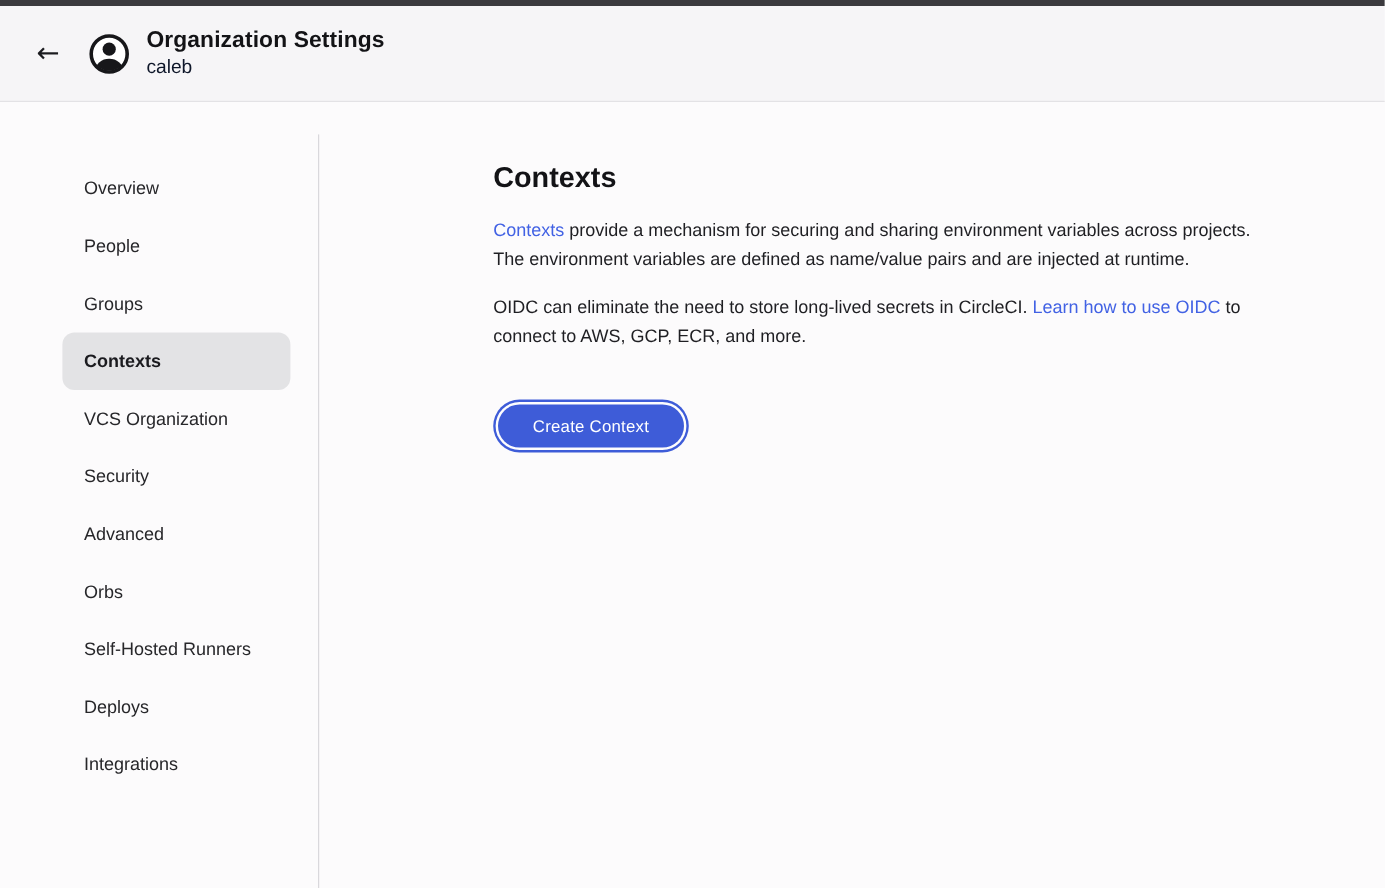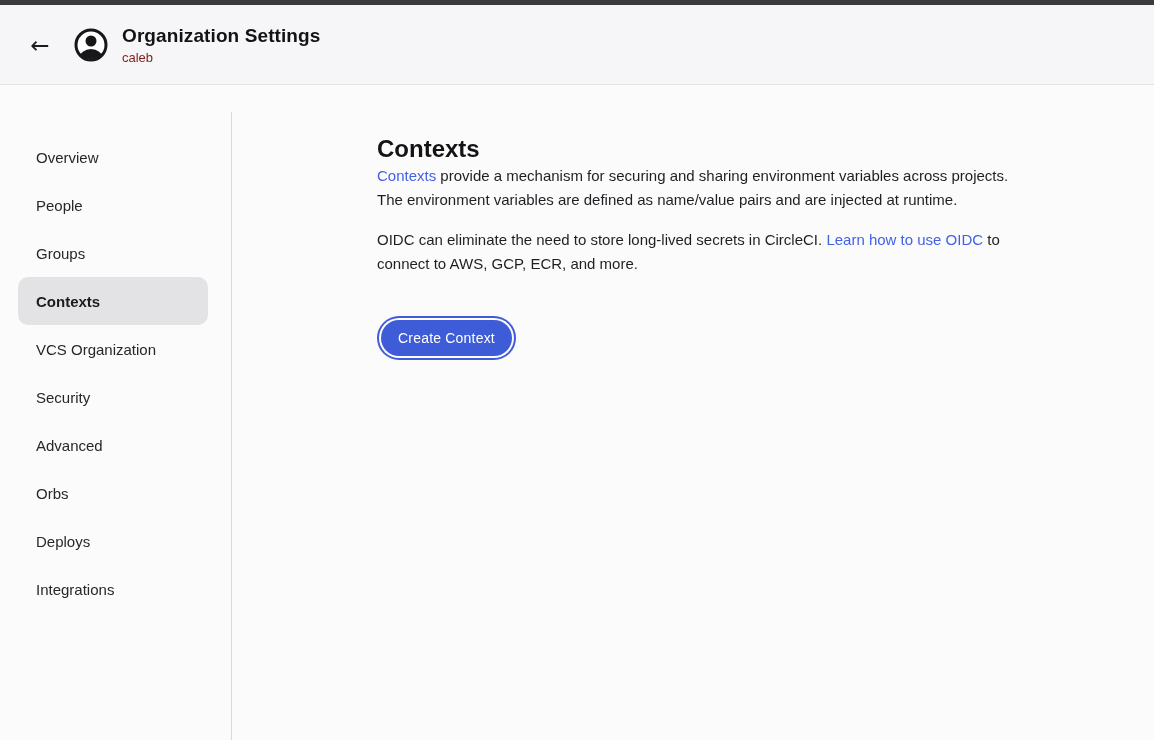--- a/index.html
+++ b/index.html
@@ -29,27 +29,27 @@
     width: 36px; height: 36px;
     border: none; background: transparent;
     font-size: 23px; line-height: 36px;
     color: #1b1b1f; cursor: pointer;
     font-family: "DejaVu Sans", sans-serif;
     text-align: center;
   }
   .avatar { margin-left: 16px; width: 34px; height: 34px; display: block; }
   .header-text { margin-left: 14px; }
   .header-title { font-size: 19px; font-weight: 700; color: #131316; letter-spacing: .1px; text-align: right; }
-  .header-subtitle { font-size: 13px; color: #7f1d1d; margin-top: 3px; }
+  .header-subtitle { font-size: 16px; color: #0f172a; margin-top: 3px; }
 
   
   .content { flex: 1 1 auto; display: flex; min-height: 0; }
 
   
-  .sidebar { width: 232px; flex: 0 0 auto; position: relative; }
+  .sidebar { width: 232px; flex: 0 0 auto; position: relative; margin-left: 34px; }
   .sidebar-divider {
     position: absolute; top: 27px; bottom: 0; right: 0;
     width: 1px; background: #d9d8dc;
   }
   .nav { padding-top: 48px; }
   .nav-item {
     height: 48px;
     display: flex; align-items: center;
     margin: 0 24px 0 18px;
     padding-left: 18px;
@@ -67,35 +67,35 @@
 
   
   .main { padding: 49px 40px 0 145px; flex: 1 1 auto; }
   .page-title { font-size: 24px; font-weight: 600; line-height: 30px; color: #131316; }
   .para {
     max-width: 645px;
     font-size: 15px;
     line-height: 24px;
     color: #1f1f23;
   }
-  .para-1 { }
+  .para-1 { margin-top: 17px; }
   .para-2 { margin-top: 16px; }
   .text-link { color: #4262e4; text-decoration: none; cursor: pointer; }
 
   .create-btn {
     margin: 44px 0 0 4px;
     display: inline-block;
     border: none;
     background: #3e5cd8;
     color: #ffffff;
     font-family: "Liberation Sans", sans-serif;
     font-size: 14px;
     font-weight: 400;
     letter-spacing: .2px;
-    padding: 10px 17px;
+    padding: 10px 29px;
     border-radius: 9999px;
     cursor: pointer;
     box-shadow: 0 0 0 2px #fdfdfe, 0 0 0 4px #3e5cd8;
   }
 </style>
 </head>
 <body>
 
 <div class="app">
 
@@ -124,20 +124,21 @@
     <div class="sidebar">
       <nav class="nav">
         <div class="nav-item">Overview</div>
         <div class="nav-item">People</div>
         <div class="nav-item">Groups</div>
         <div class="nav-item selected">Contexts</div>
         <div class="nav-item">VCS Organization</div>
         <div class="nav-item">Security</div>
         <div class="nav-item">Advanced</div>
         <div class="nav-item">Orbs</div>
+        <div class="nav-item">Self-Hosted Runners</div>
         <div class="nav-item">Deploys</div>
         <div class="nav-item">Integrations</div>
       </nav>
       <div class="sidebar-divider"></div>
     </div>
 
     <div class="main">
       <h1 class="page-title">Contexts</h1>
 
       <p class="para para-1">

